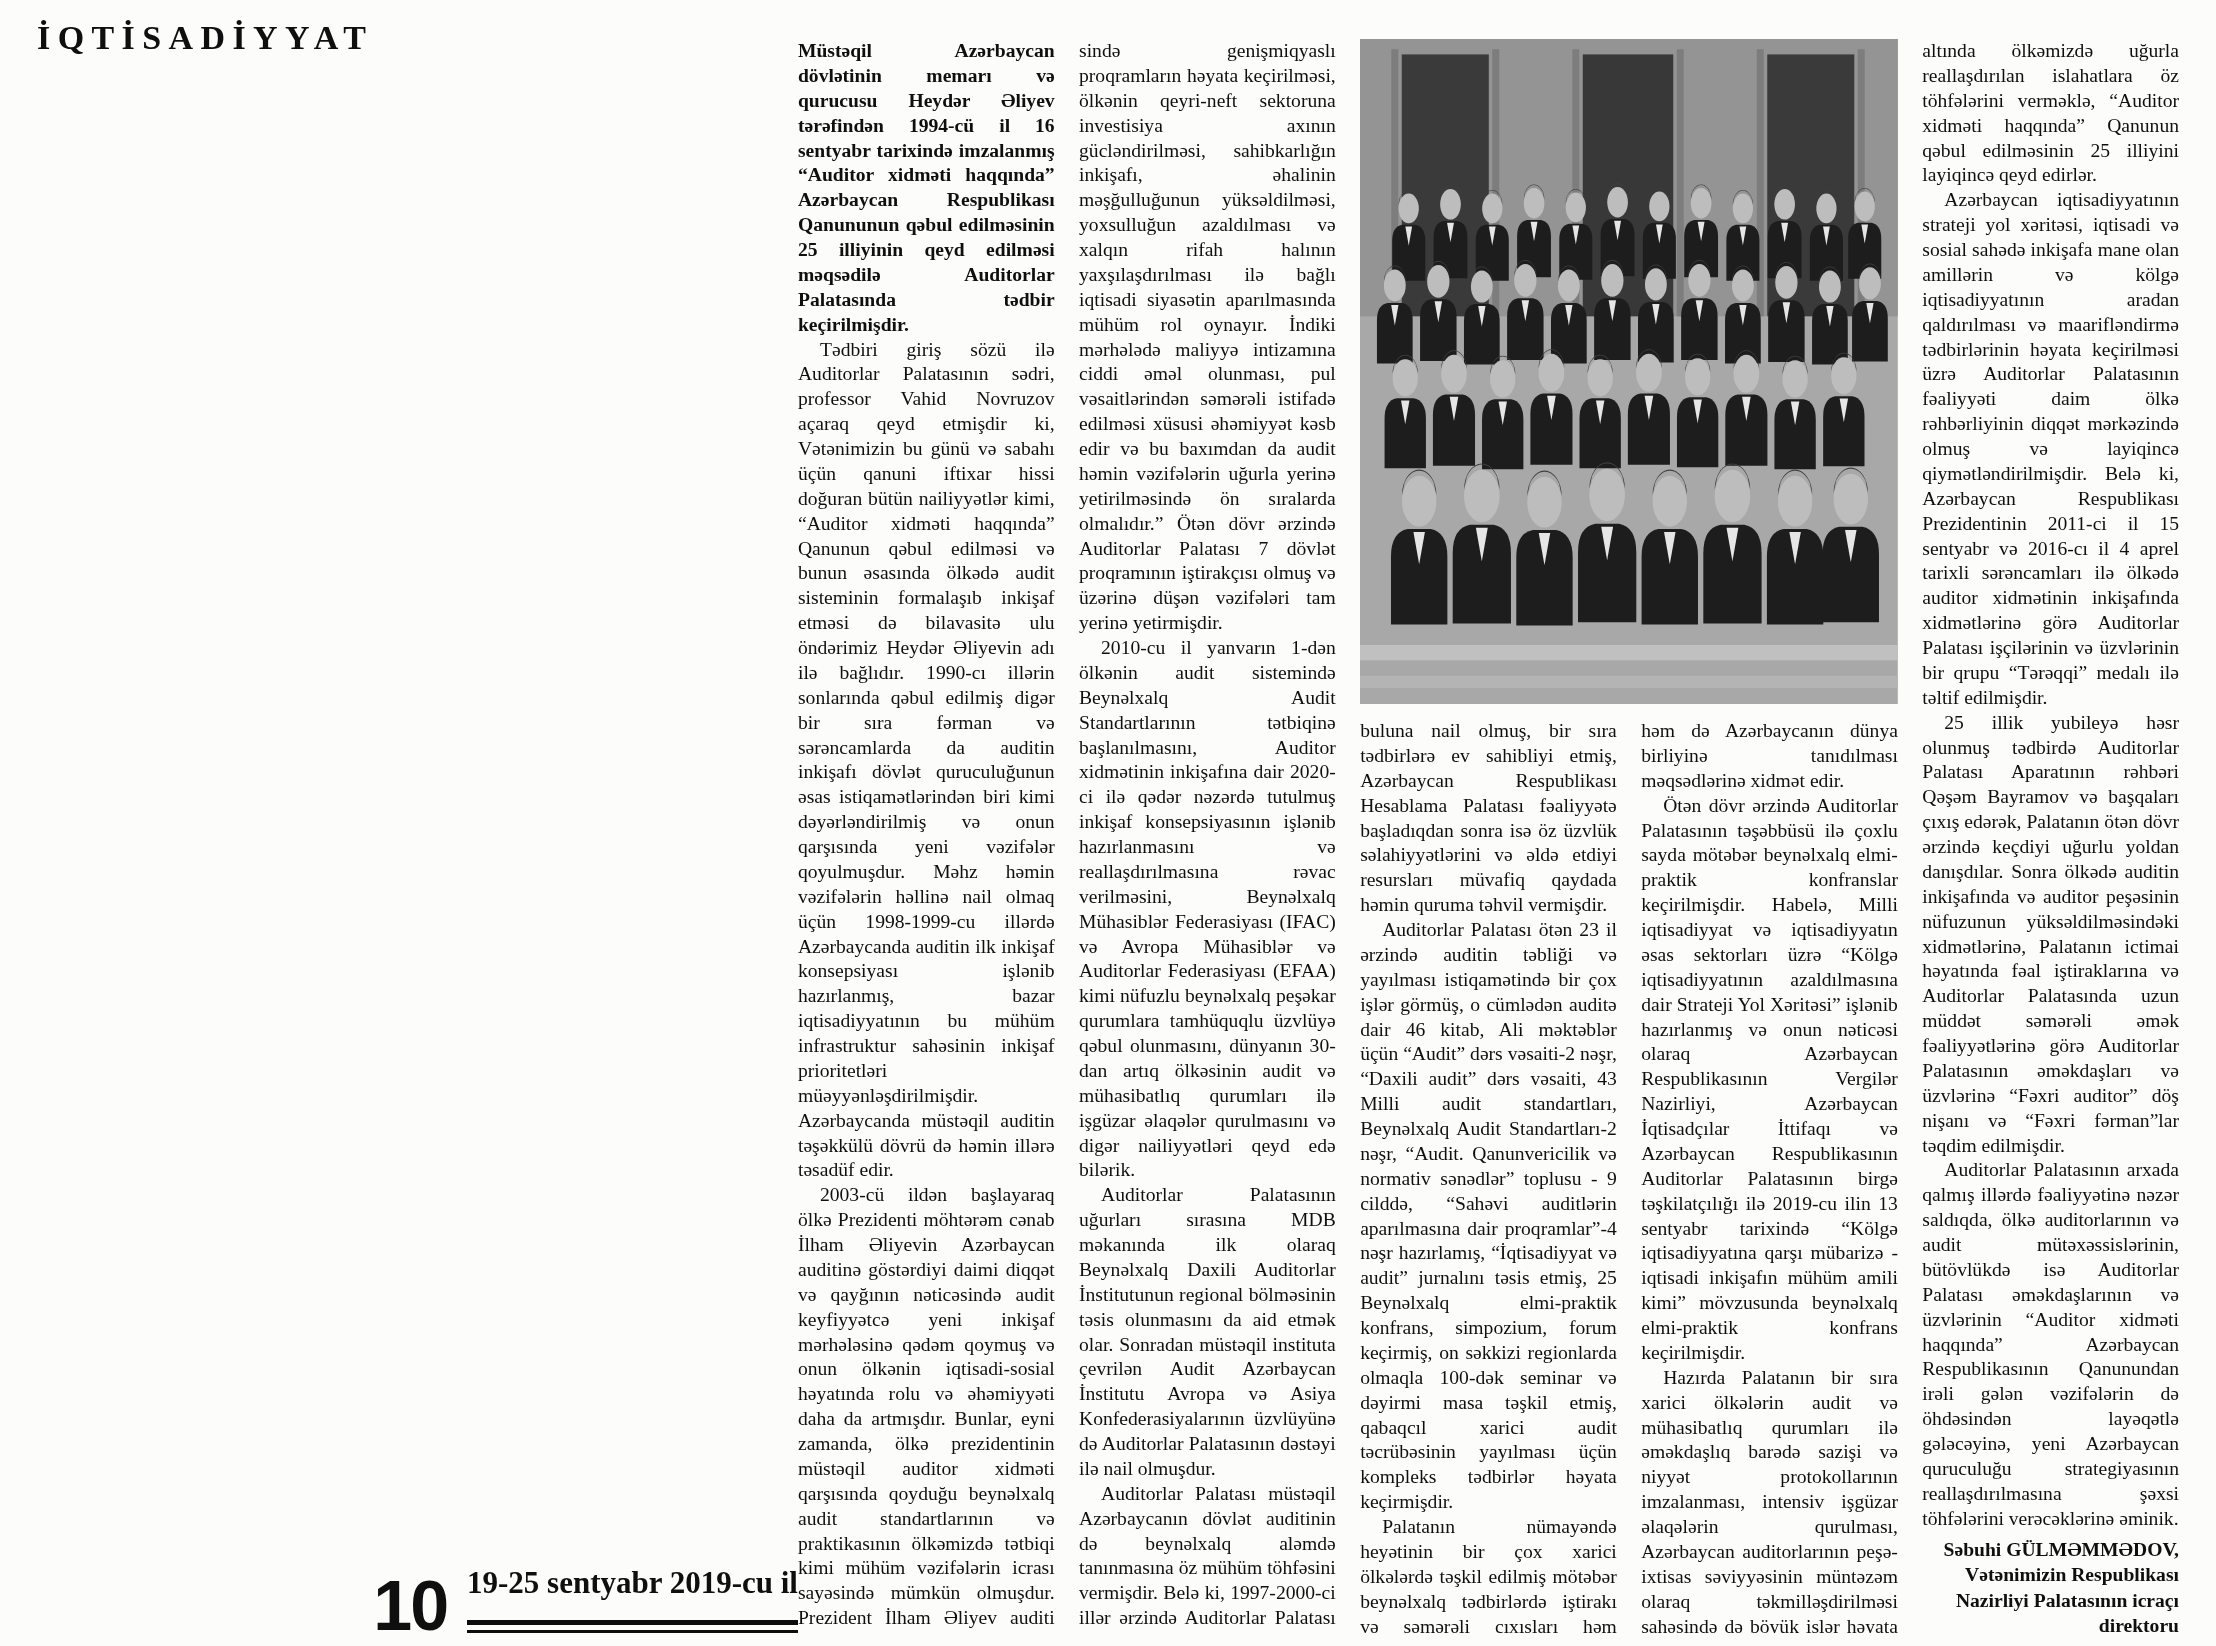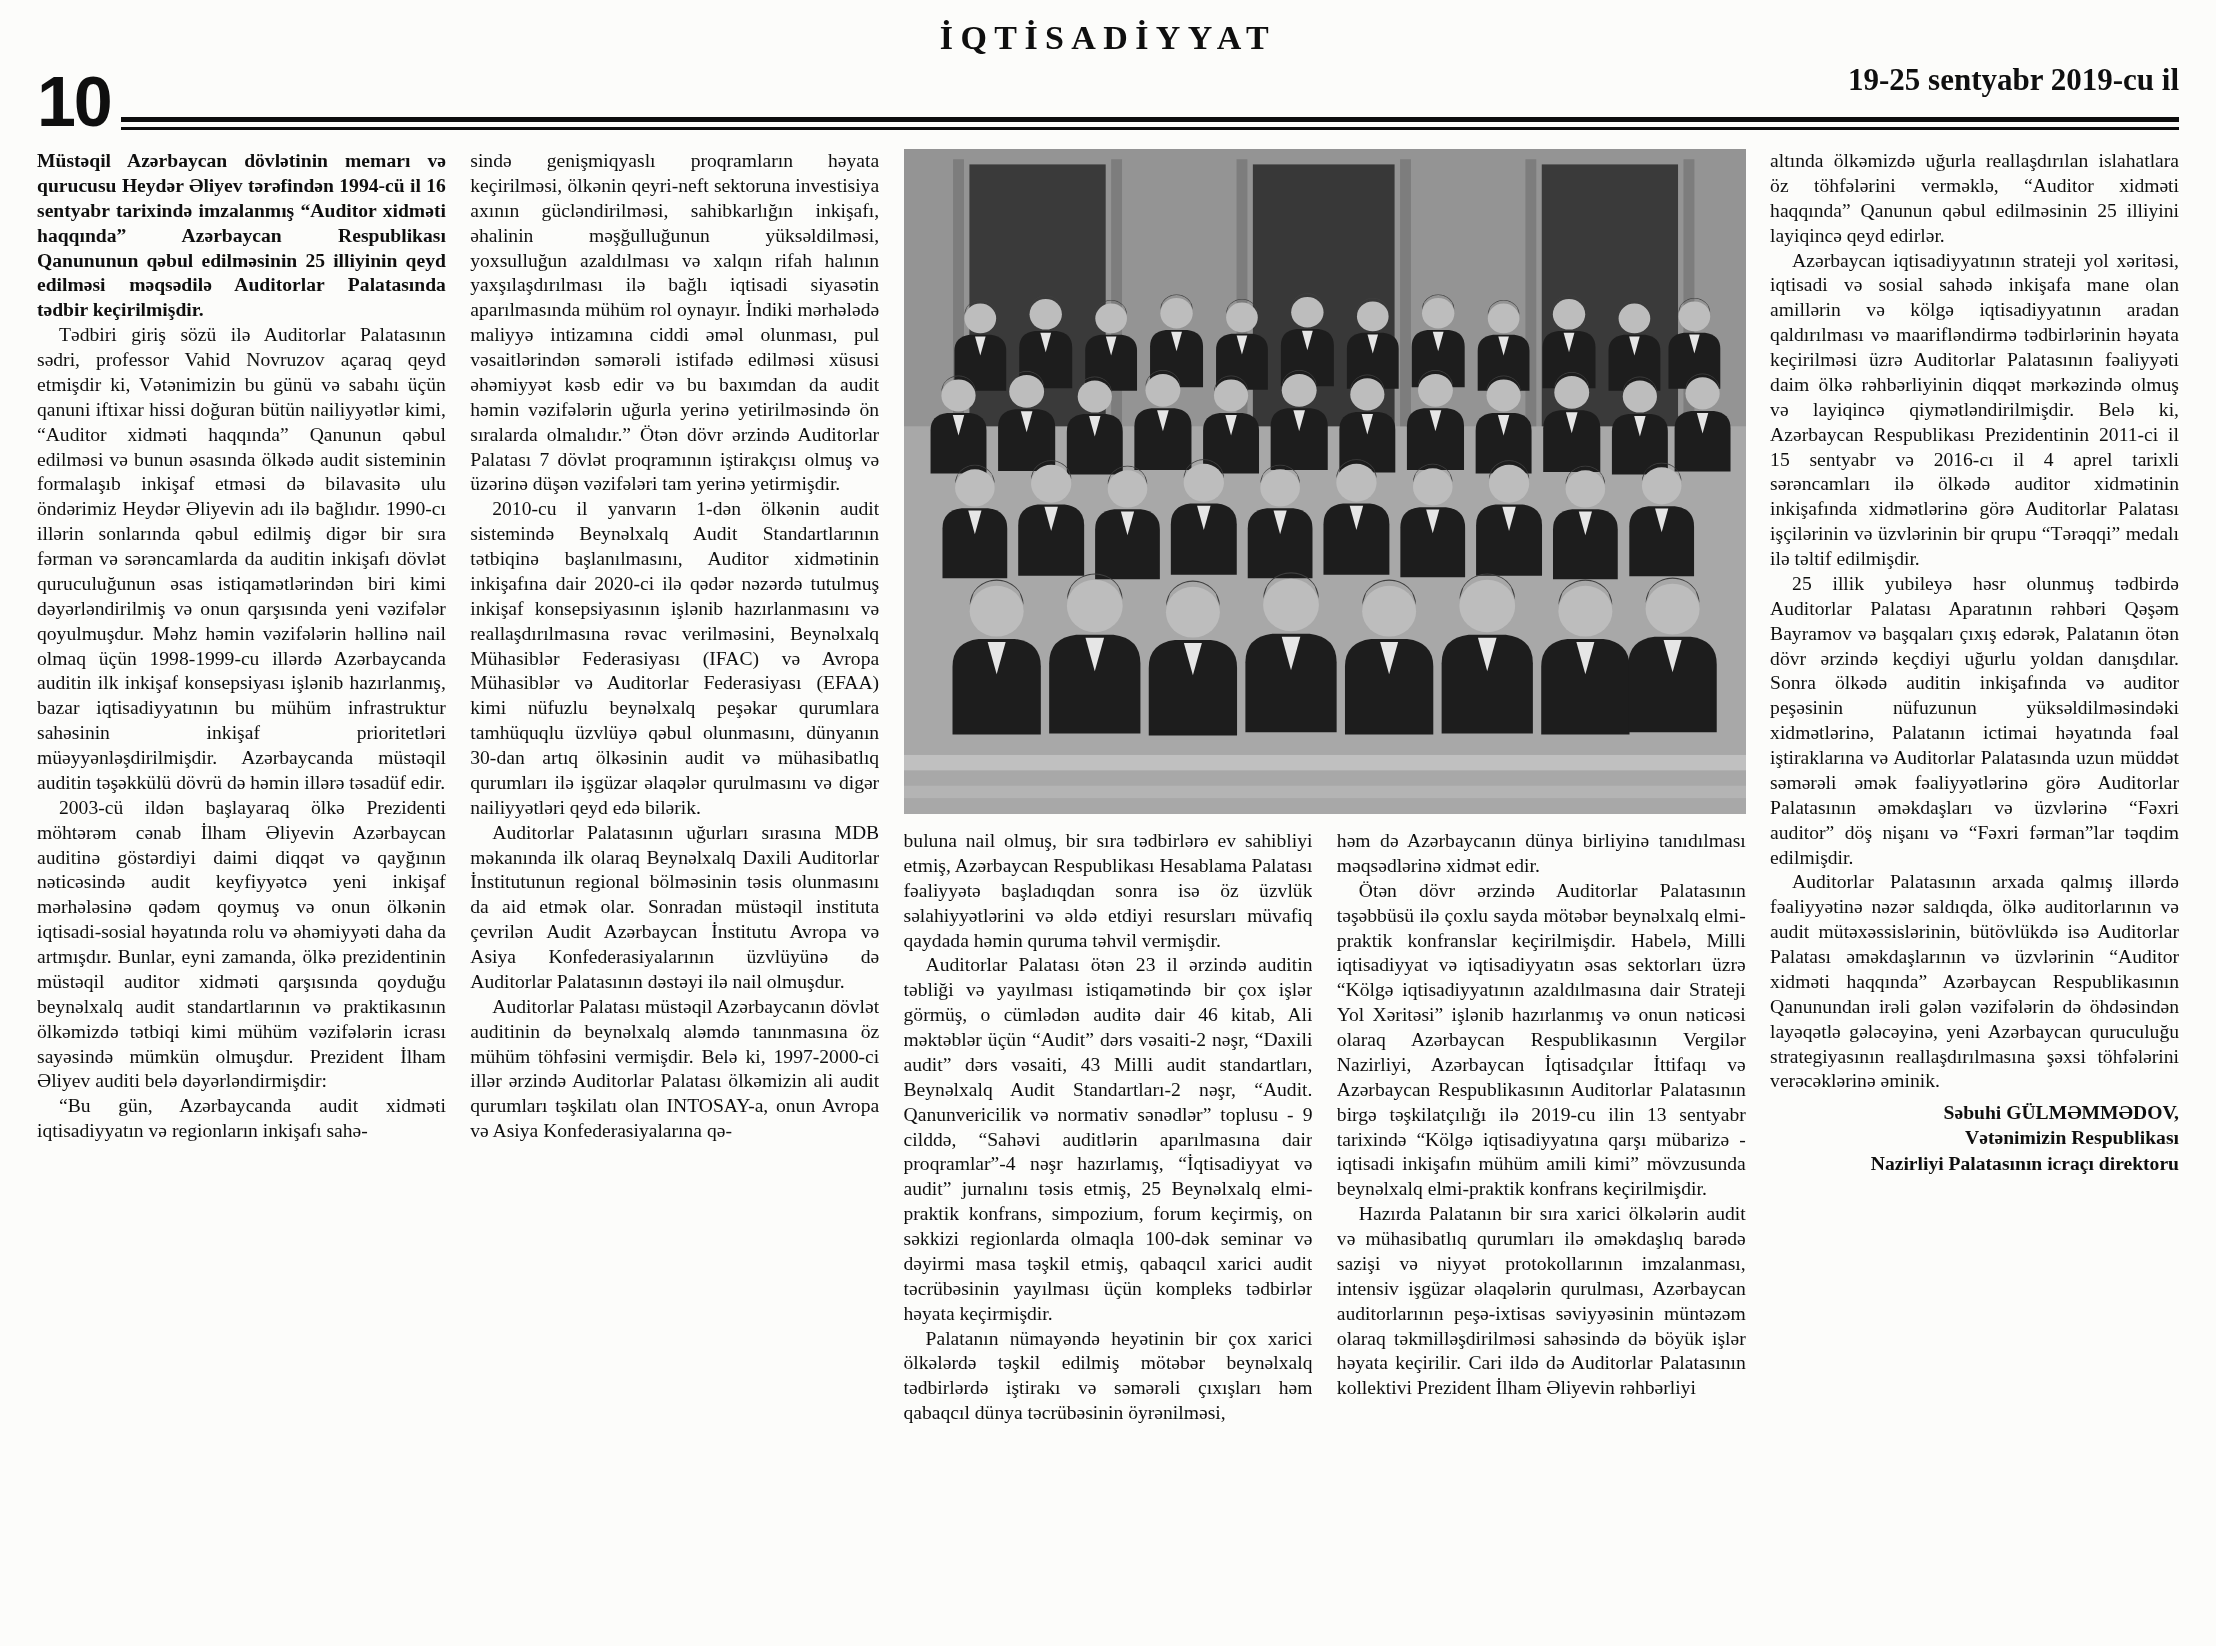--- a/index.html
+++ b/index.html
@@ -4,42 +4,41 @@
 <style>
   html, body { margin: 0; padding: 0; background: #e9e7e2; }
   .page {
     width: 2216px;
     height: 1647px;
     background: #fcfcfa;
     color: #0f0f0f;
     box-sizing: border-box;
     padding: 20px 37px 13.8px 37px;
     display: flex;
-    flex-direction: column;
     overflow: hidden;
     font-family: "Liberation Serif", "DejaVu Serif", serif;
   }
   .section-header {
     text-align: center;
     font-weight: bold;
     font-size: 34px;
     letter-spacing: 7.4px;
     line-height: 1.05;
   }
   .masthead {
     display: flex;
     align-items: flex-end;
     margin-top: 8.5px;
   }
   .page-number {
     font-family: "Liberation Sans", "DejaVu Sans", sans-serif;
     font-weight: bold;
     font-size: 70px;
     line-height: 0.78;
-    margin-right: 10px;
+    margin-right: 20px;
     letter-spacing: -2.1px;
   }
   .masthead-right {
     flex: 1;
     display: flex;
     flex-direction: column;
     min-width: 0;
   }
   .issue-date {
     text-align: right;

